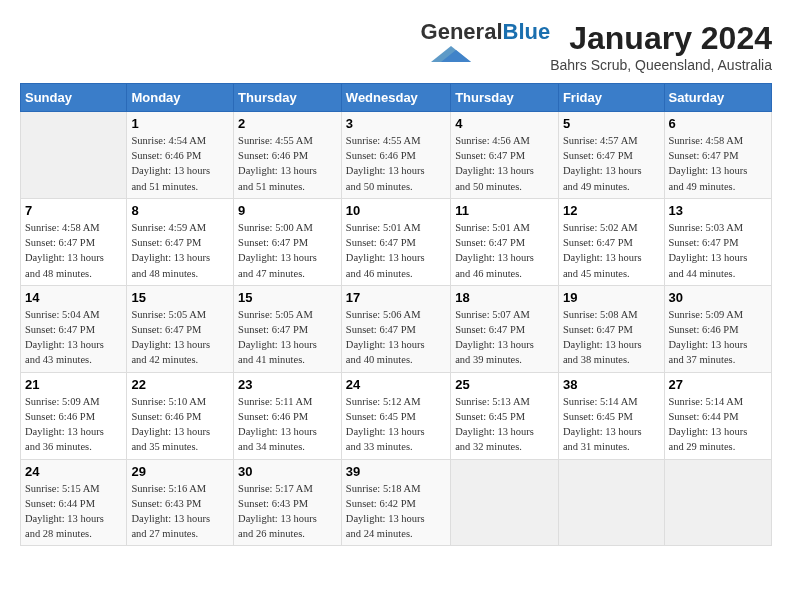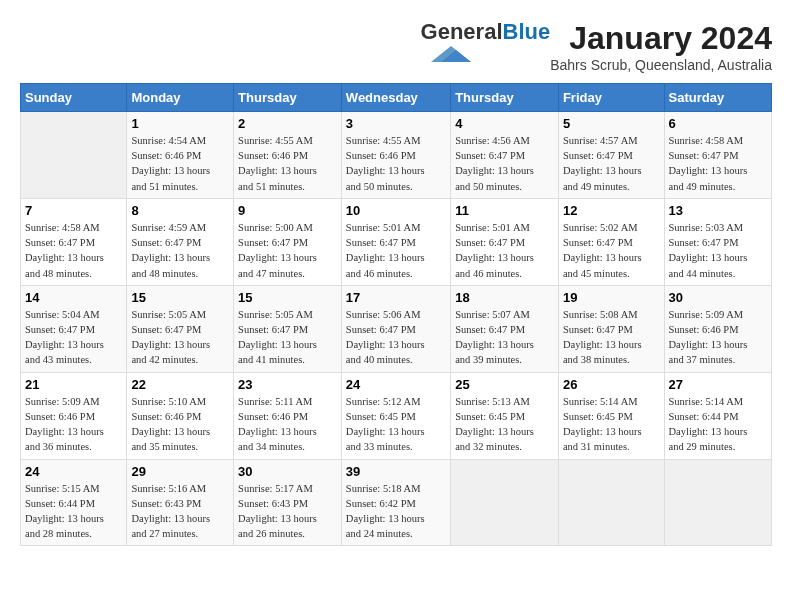--- a/index.html
+++ b/index.html
@@ -225,21 +225,21 @@
         </td>
         <td>
           <span class="day-num">24</span>
           <div class="day-info">Sunrise: 5:12 AM<br>Sunset: 6:45 PM<br>Daylight: 13 hours<br>and 33 minutes.</div>
         </td>
         <td>
           <span class="day-num">25</span>
           <div class="day-info">Sunrise: 5:13 AM<br>Sunset: 6:45 PM<br>Daylight: 13 hours<br>and 32 minutes.</div>
         </td>
         <td>
-          <span class="day-num">26</span>
+          <span class="day-num">38</span>
           <div class="day-info">Sunrise: 5:14 AM<br>Sunset: 6:45 PM<br>Daylight: 13 hours<br>and 31 minutes.</div>
         </td>
         <td>
           <span class="day-num">27</span>
           <div class="day-info">Sunrise: 5:14 AM<br>Sunset: 6:44 PM<br>Daylight: 13 hours<br>and 29 minutes.</div>
         </td>
       </tr>
       <tr>
         <td>
           <span class="day-num">24</span>

